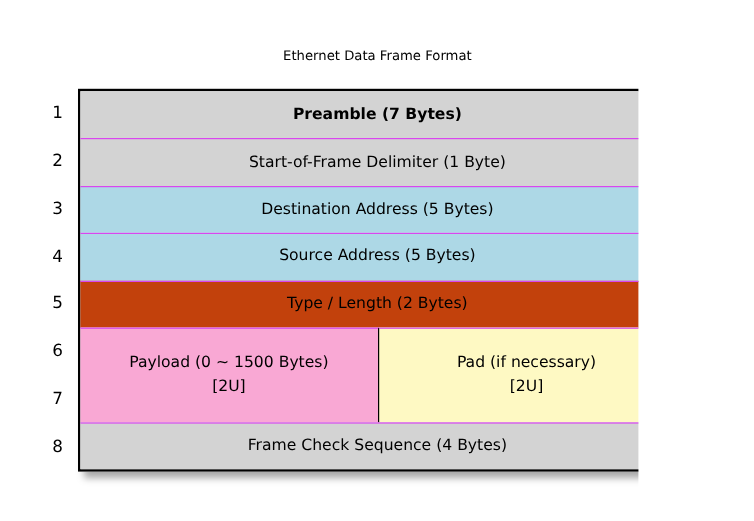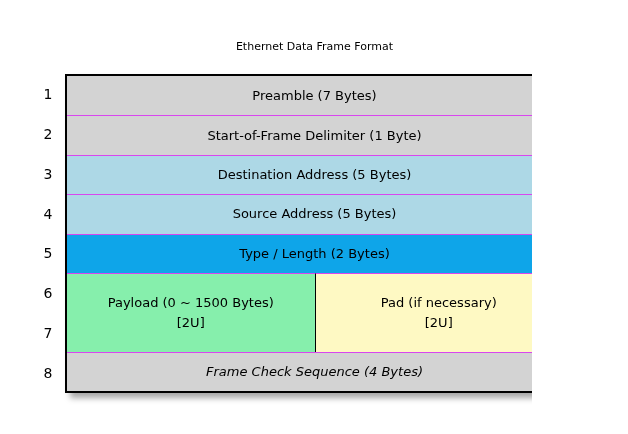--- a/index.html
+++ b/index.html
@@ -59,21 +59,21 @@
   .cell {
     display: flex;
     flex-direction: column;
     align-items: center;
     justify-content: center;
     font-size: 13px;
     line-height: 20px;
     border-top: 1px solid #d946ef;
     text-align: center;
   }
-  .cell.first { border-top: none; }
+  .cell.first { border-top: none; font-weight: bold; }
   .cell.full { grid-column: 1 / 3; }
   .cell.span2 { grid-row: span 2; }
   .cell.divider-left { border-left: 1px solid #000; }
 </style>
 </head>
 <body>
 
 <div class="stage">
 
   <div class="title-block">
@@ -102,33 +102,33 @@
     </div>
 
     <div class="cell full" style="background: rgb(173, 216, 230);">
       <span>Destination Address (5 Bytes)</span>
     </div>
 
     <div class="cell full" style="background: rgb(173, 216, 230);">
       <span>Source Address (5 Bytes)</span>
     </div>
 
-    <div class="cell full" style="background: #0ea5e9;">
+    <div class="cell full" style="background: #c2410c;">
       <span>Type / Length (2 Bytes)</span>
     </div>
 
-    <div class="cell span2" style="background: #86efac;">
+    <div class="cell span2" style="background: #f9a8d4;">
       <span>Payload (0 ~ 1500 Bytes)</span>
       <span>[2U]</span>
     </div>
 
     <div class="cell span2 divider-left" style="background: #fef9c3;">
       <span>Pad (if necessary)</span>
       <span>[2U]</span>
     </div>
 
-    <div class="cell full" style="background: rgb(211, 211, 211); font-style: italic;">
+    <div class="cell full" style="background: rgb(211, 211, 211);">
       <span>Frame Check Sequence (4 Bytes)</span>
     </div>
 
   </div>
 
 </div>
 
 </body></html>

